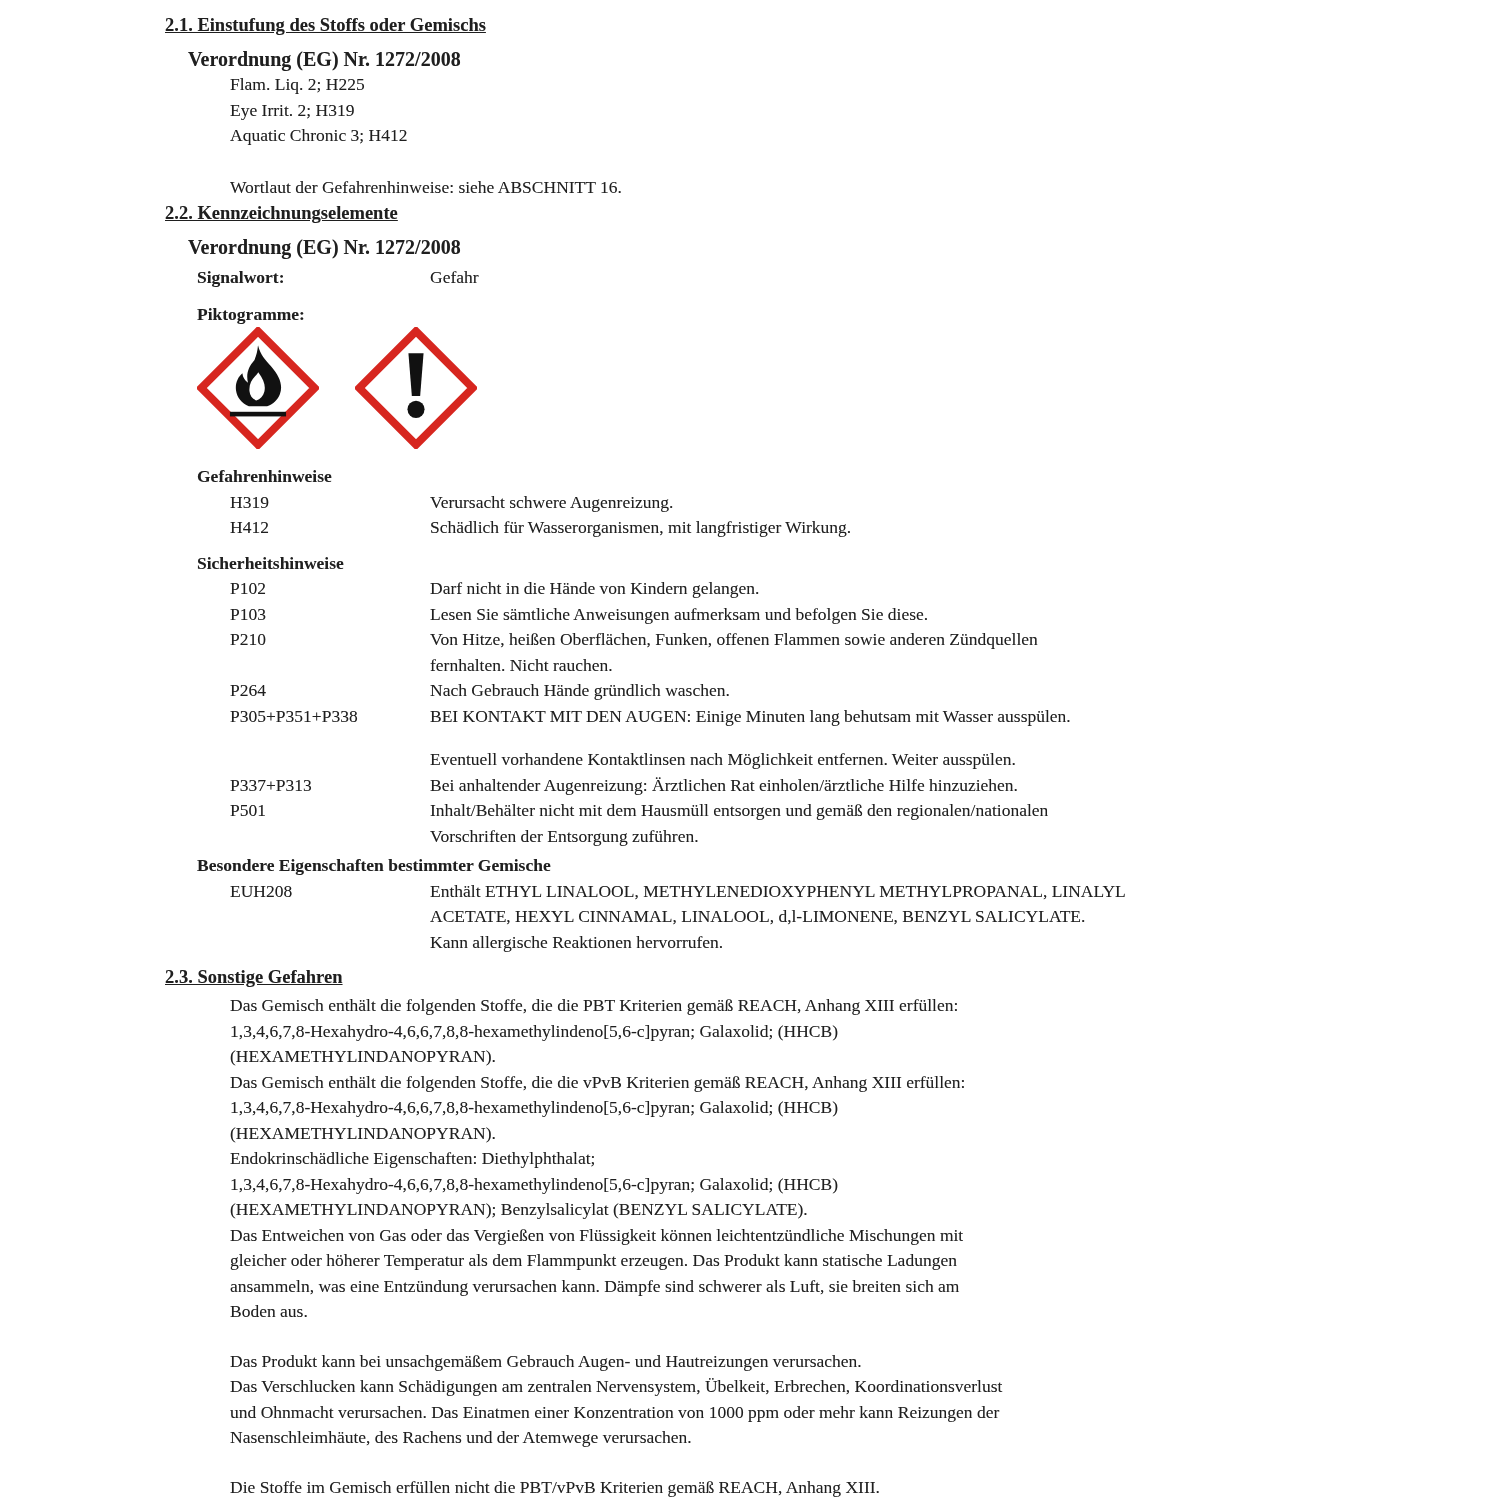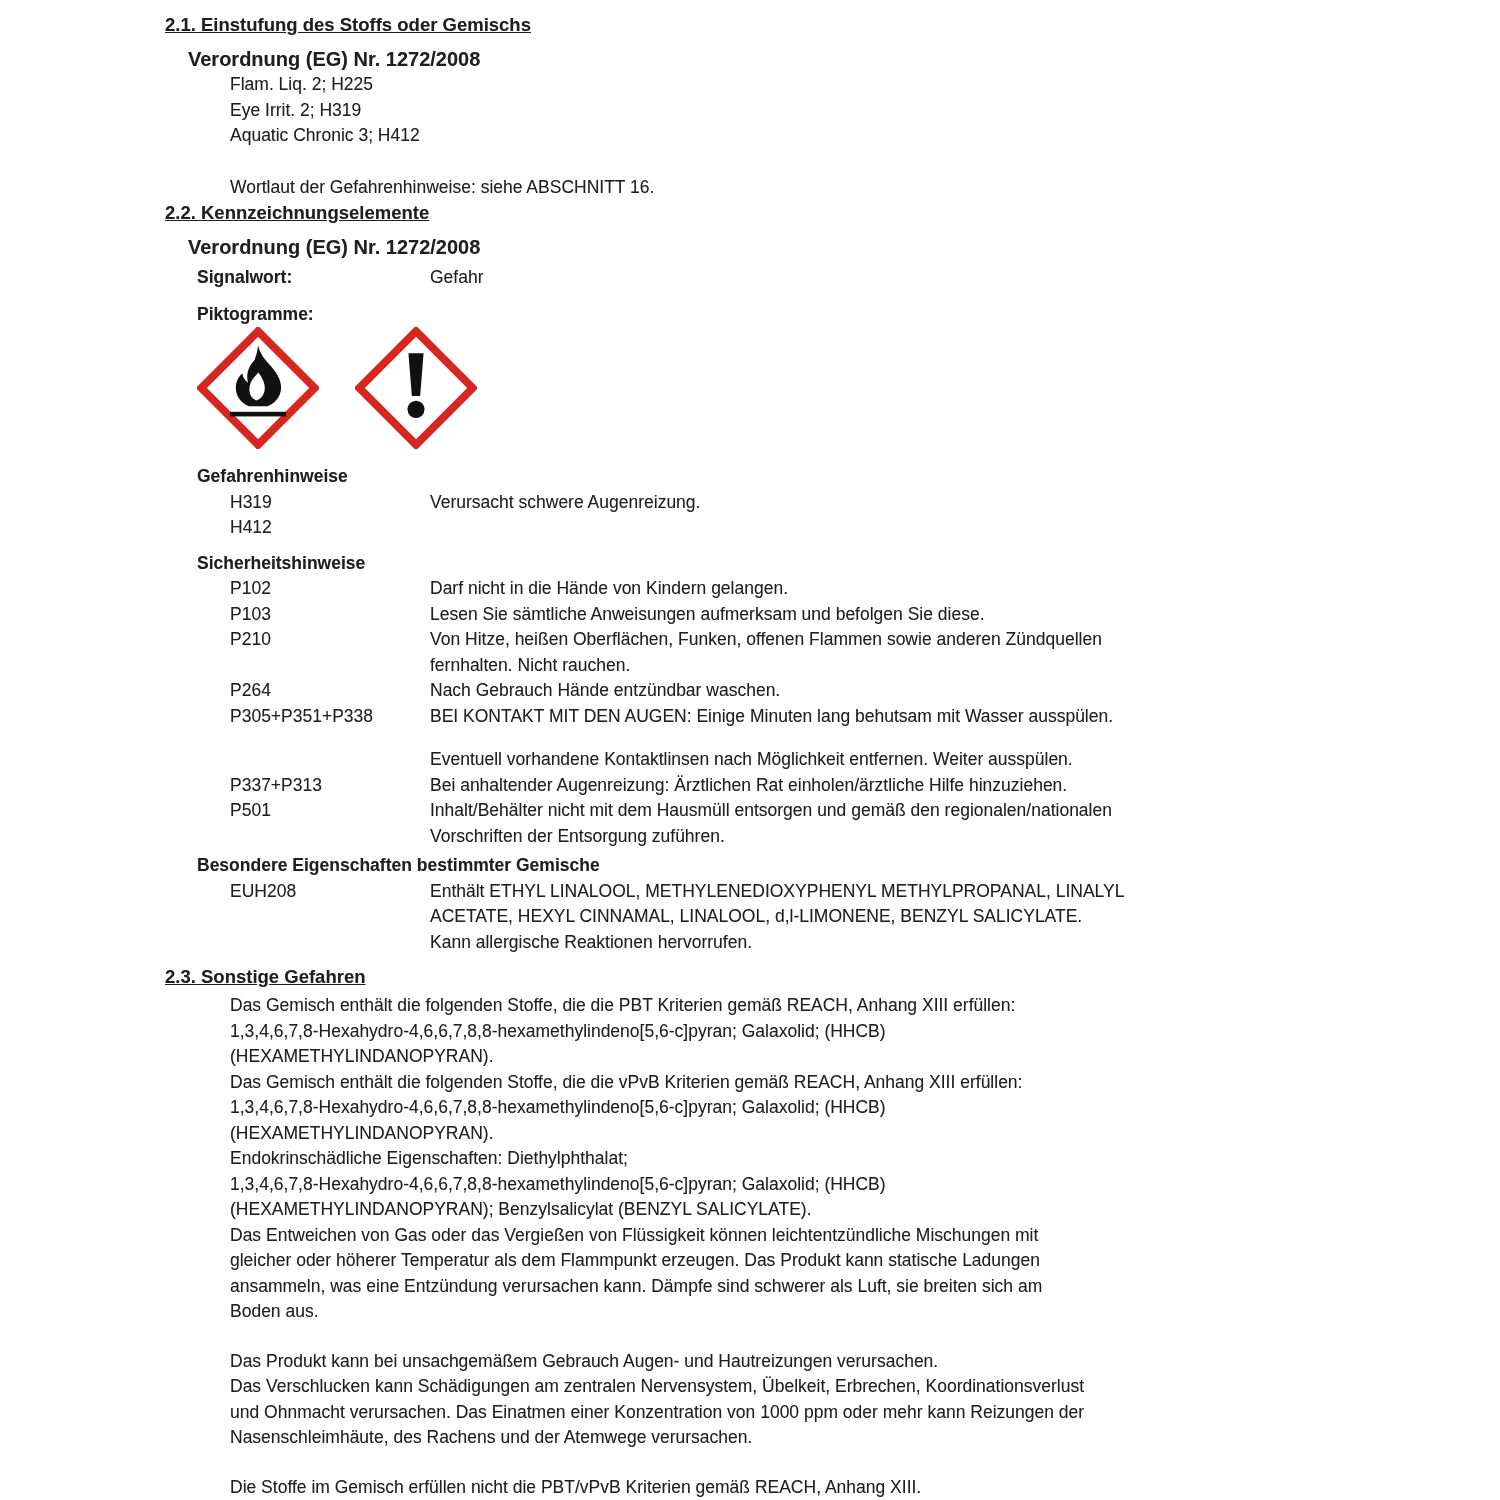--- a/index.html
+++ b/index.html
@@ -1,19 +1,19 @@
 <!DOCTYPE html>
 <html><head>
 <meta charset="utf-8">
 <style>
   * { margin:0; padding:0; box-sizing:border-box; }
   html,body { background:#ffffff; }
   .page {
     position:relative; width:1500px; height:1500px; background:#ffffff;
-    font-family:Liberation Sans, sans-serif;
+    font-family:Liberation Serif, serif;
     font-size:17.5px; line-height:25.5px; color:#1f1f1f; overflow:hidden;
     text-shadow:0 0 0.6px rgba(40,40,40,0.35);
   }
   .content { position:absolute; top:12px; left:165px; right:80px; }
   .sec-title { font-weight:bold; font-size:18.5px; line-height:26px; text-decoration:underline; }
   .reg { font-weight:bold; font-size:20px; margin-left:23px; margin-top:8px; line-height:26px; }
   .reg2 { margin-top:8px; }
   .class-list { margin-left:65px; margin-top:0; }
   .note { margin-left:65px; margin-top:26px; }
   .t22 { }
@@ -93,20 +93,23 @@
     <div class="block-head head-gef">Gefahrenhinweise</div>
     <div id="h-rows">
         <div class="code-row">
           <span class="code">H319</span>
           <div class="code-text">
             <div class="line">Verursacht schwere Augenreizung.</div>
           </div>
         </div>
         <div class="code-row">
           <span class="code">H412</span>
+          <div class="code-text">
+            <div class="line">Schädlich für Wasserorganismen, mit langfristiger Wirkung.</div>
+          </div>
         </div>
       </div>
 
     <div class="block-head head-sich">Sicherheitshinweise</div>
     <div id="p-rows">
         <div class="code-row">
           <span class="code">P102</span>
           <div class="code-text">
             <div class="line">Darf nicht in die Hände von Kindern gelangen.</div>
           </div>
@@ -120,21 +123,21 @@
         <div class="code-row">
           <span class="code">P210</span>
           <div class="code-text">
             <div class="line">Von Hitze, heißen Oberflächen, Funken, offenen Flammen sowie anderen Zündquellen</div>
             <div class="line">fernhalten. Nicht rauchen.</div>
           </div>
         </div>
         <div class="code-row">
           <span class="code">P264</span>
           <div class="code-text">
-            <div class="line">Nach Gebrauch Hände entzündbar waschen.</div>
+            <div class="line">Nach Gebrauch Hände gründlich waschen.</div>
           </div>
         </div>
         <div class="code-row">
           <span class="code">P305+P351+P338</span>
           <div class="code-text">
             <div class="line">BEI KONTAKT MIT DEN AUGEN: Einige Minuten lang behutsam mit Wasser ausspülen.</div>
           </div>
         </div>
         <div class="code-row gap">
           <span class="code"></span>

